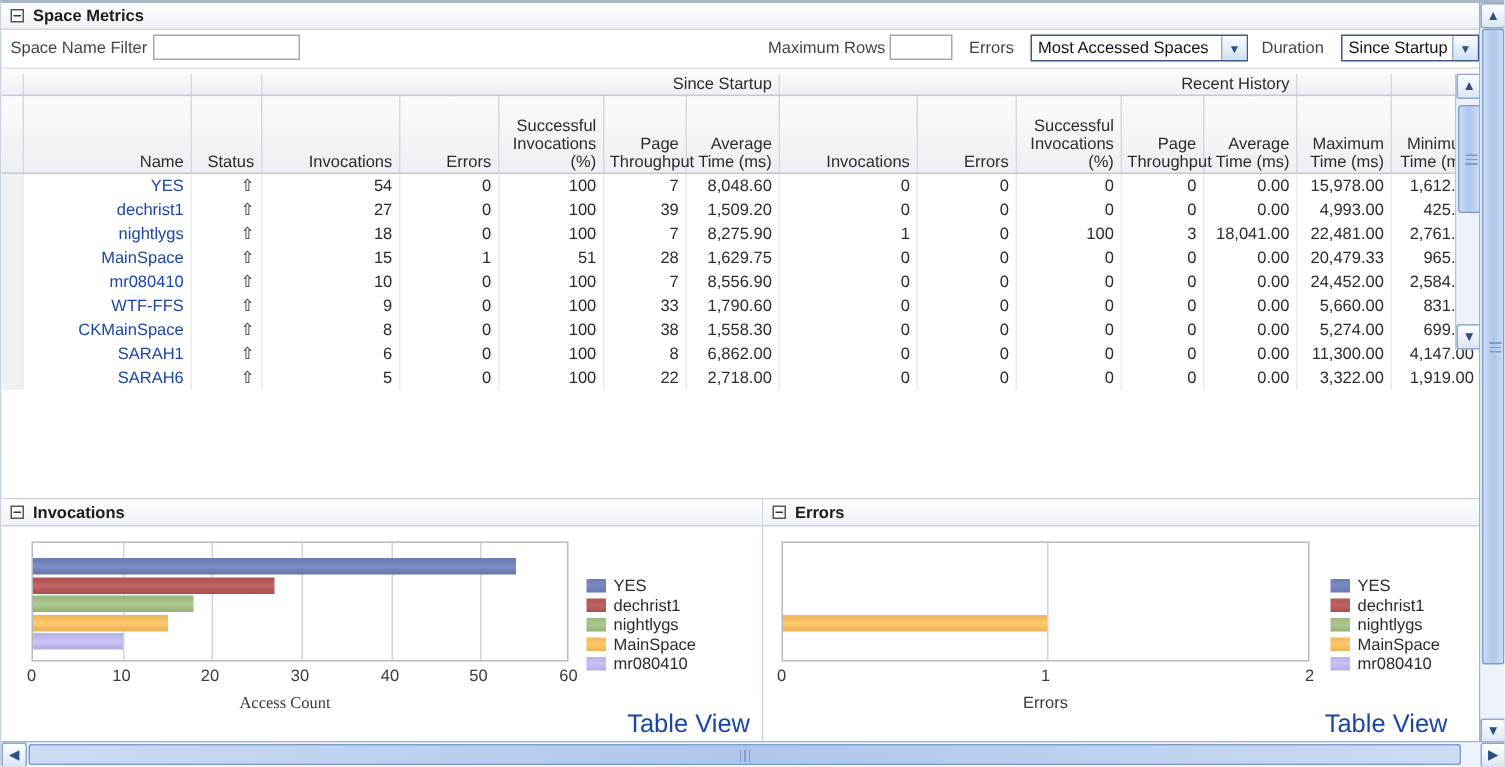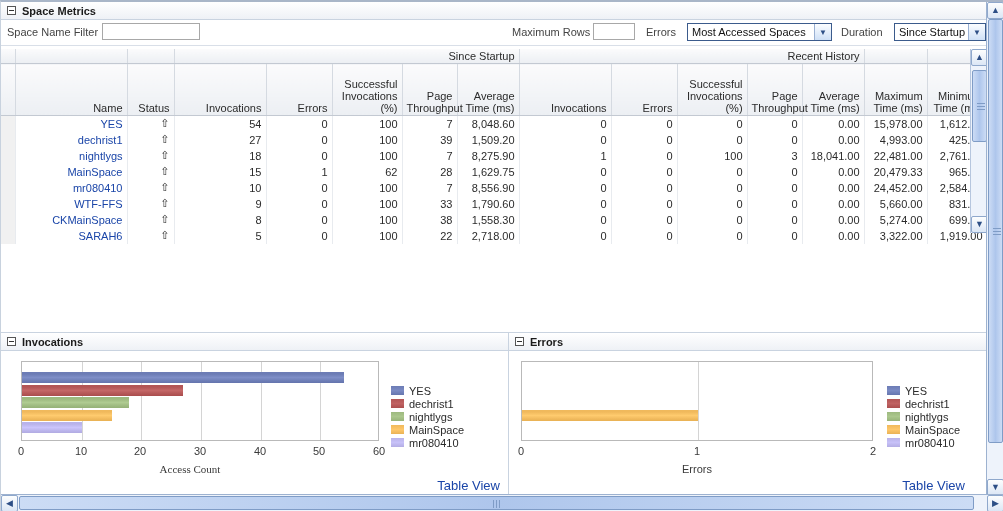--- a/index.html
+++ b/index.html
@@ -144,21 +144,21 @@
   .tick { position: absolute; font-size: 11px; color: #3a3a3a; text-align: center;
           transform: translateX(-50%); white-space: nowrap; }
   .axis-title { position: absolute; font-size: 11px; color: #3a3a3a;
                 text-align: center; transform: translateX(-50%); white-space: nowrap; }
   .legend { position: absolute; font-size: 11px; }
   .leg-row { display: flex; align-items: center; height: 13px; gap: 5px; }
   .leg-sw { width: 13px; height: 9px; flex: none; }
   .leg-txt { color: #2a2a2a; }
   .table-view {
     position: absolute; right: 8px; bottom: 3px;
-    font-size: 13px; color: #1a45a8; text-decoration: none;
+    font-size: 17px; color: #1a45a8; text-decoration: none;
   }
 </style>
 </head>
 <body>
 
 <div id="root">
 
   <div class="panel-hdr">
     <div class="collapse-box"></div>
     <span class="panel-title">Space Metrics</span>
@@ -282,21 +282,21 @@
             <td class="sep">18,041.00</td>
             <td class="">22,481.00</td>
             <td class="">2,761.00</td>
           </tr>
           <tr>
             <td class="rowhandle"></td>
             <td class="name"><a href="#">MainSpace</a></td>
             <td class="status">⇧</td>
             <td class="">15</td>
             <td class="">1</td>
-            <td class="">62</td>
+            <td class="">51</td>
             <td class="">28</td>
             <td class="sep">1,629.75</td>
             <td class="">0</td>
             <td class="">0</td>
             <td class="">0</td>
             <td class="">0</td>
             <td class="sep">0.00</td>
             <td class="">20,479.33</td>
             <td class="">965.00</td>
           </tr>
@@ -343,20 +343,37 @@
             <td class="">100</td>
             <td class="">38</td>
             <td class="sep">1,558.30</td>
             <td class="">0</td>
             <td class="">0</td>
             <td class="">0</td>
             <td class="">0</td>
             <td class="sep">0.00</td>
             <td class="">5,274.00</td>
             <td class="">699.00</td>
+          </tr>
+          <tr>
+            <td class="rowhandle"></td>
+            <td class="name"><a href="#">SARAH1</a></td>
+            <td class="status">⇧</td>
+            <td class="">6</td>
+            <td class="">0</td>
+            <td class="">100</td>
+            <td class="">8</td>
+            <td class="sep">6,862.00</td>
+            <td class="">0</td>
+            <td class="">0</td>
+            <td class="">0</td>
+            <td class="">0</td>
+            <td class="sep">0.00</td>
+            <td class="">11,300.00</td>
+            <td class="">4,147.00</td>
           </tr>
           <tr>
             <td class="rowhandle"></td>
             <td class="name"><a href="#">SARAH6</a></td>
             <td class="status">⇧</td>
             <td class="">5</td>
             <td class="">0</td>
             <td class="">100</td>
             <td class="">22</td>
             <td class="sep">2,718.00</td>

